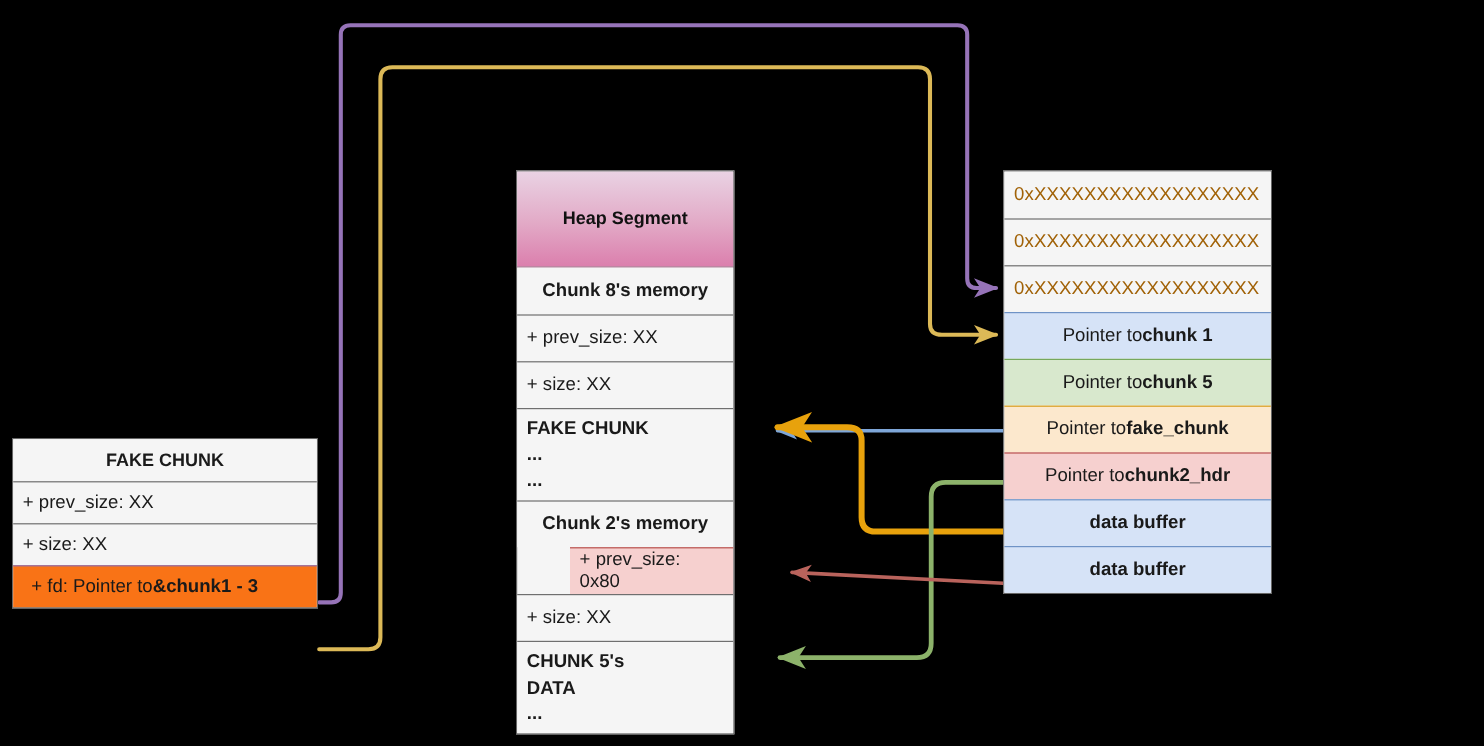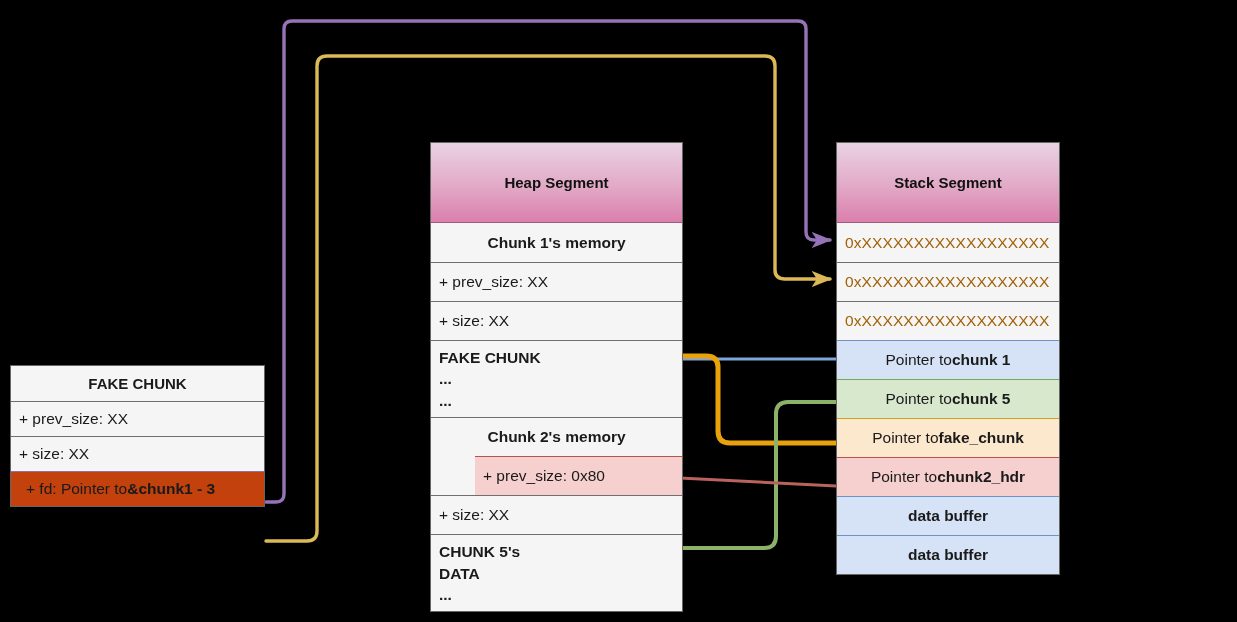--- a/index.html
+++ b/index.html
@@ -69,31 +69,31 @@
     line-height: 1.38;
     font-weight: bold;
   }
   .row.multi .ln { display: block; }
 
   .hl-pink  { background: #f6d0cf; border-color: #b9534f; border-top-color:#b9534f;margin-left:44px; }
   .hl-blue  { background: #d6e3f7; border-top-color: #6f93c6; }
   .hl-green { background: #d8e8cd; border-top-color: #76a85c; }
   .hl-orange{ background: #fce8cd; border-top-color: #d79f20; }
   .hl-red   { background: #f6d0cf; border-top-color: #b9534f; }
-  .hl-purple{ background: #c2410c; border-top-color: #8f6fb0; padding-left: 15px; }
+  .hl-purple{ background: #f97316; border-top-color: #8f6fb0; padding-left: 15px; }
   .hl-yellow{ background: #fcf0c8; border-top-color: #d0a92e; }
 
   .mono-addr {
     font-size: 15.5px;
     letter-spacing: 0.1px;
     color: #a16207;
   }
   b { font-weight: bold; }
 
-  #heap-segment { left: 430px; top: 142px; width: 253px; }
+  #heap-segment { left: 430px; top: 142px; width: 182px; }
   #stack-segment { left: 836px; top: 142px; width: 224px; }
   #fake-chunk-box { left: 10px; top: 365px; width: 255px; }
 
   #fake-chunk-box .row { min-height: 35px; font-size: 15.5px; }
   #fake-chunk-box .row.title {
     justify-content: center;
     font-weight: bold;
     font-size: 15px;
     min-height: 35px;
     border-top: none;
@@ -155,21 +155,21 @@
     <div class="row left hl-purple">
       <span>+ fd: Pointer to </span>
         <b>&amp;chunk1 - 3</b>
     </div>
 
   </div>
 
   <div class="box" id="heap-segment">
     <div class="seg-header">Heap Segment</div>
 
-    <div class="row center first">Chunk 1's memory</div>
+    <div class="row center first">Chunk 8's memory</div>
 
     <div class="row left">+ prev_size: XX</div>
 
     <div class="row left">+ size: XX</div>
 
     <div class="row multi">
       <span class="ln">FAKE CHUNK</span>
       <span class="ln">...</span>
       <span class="ln">...</span>
     </div>
@@ -181,21 +181,20 @@
     <div class="row left">+ size: XX</div>
 
     <div class="row multi">
       <span class="ln">CHUNK 5's</span>
       <span class="ln">DATA</span>
       <span class="ln">...</span>
     </div>
   </div>
 
   <div class="box" id="stack-segment">
-    <div class="seg-header">Stack Segment</div>
 
     <div class="row addr first mono-addr">0xXXXXXXXXXXXXXXXXXX</div>
 
     <div class="row addr mono-addr">0xXXXXXXXXXXXXXXXXXX</div>
 
     <div class="row addr mono-addr">0xXXXXXXXXXXXXXXXXXX</div>
 
     <div class="row hl-blue">
       <span>Pointer to </span>
         <b>chunk 1</b>

